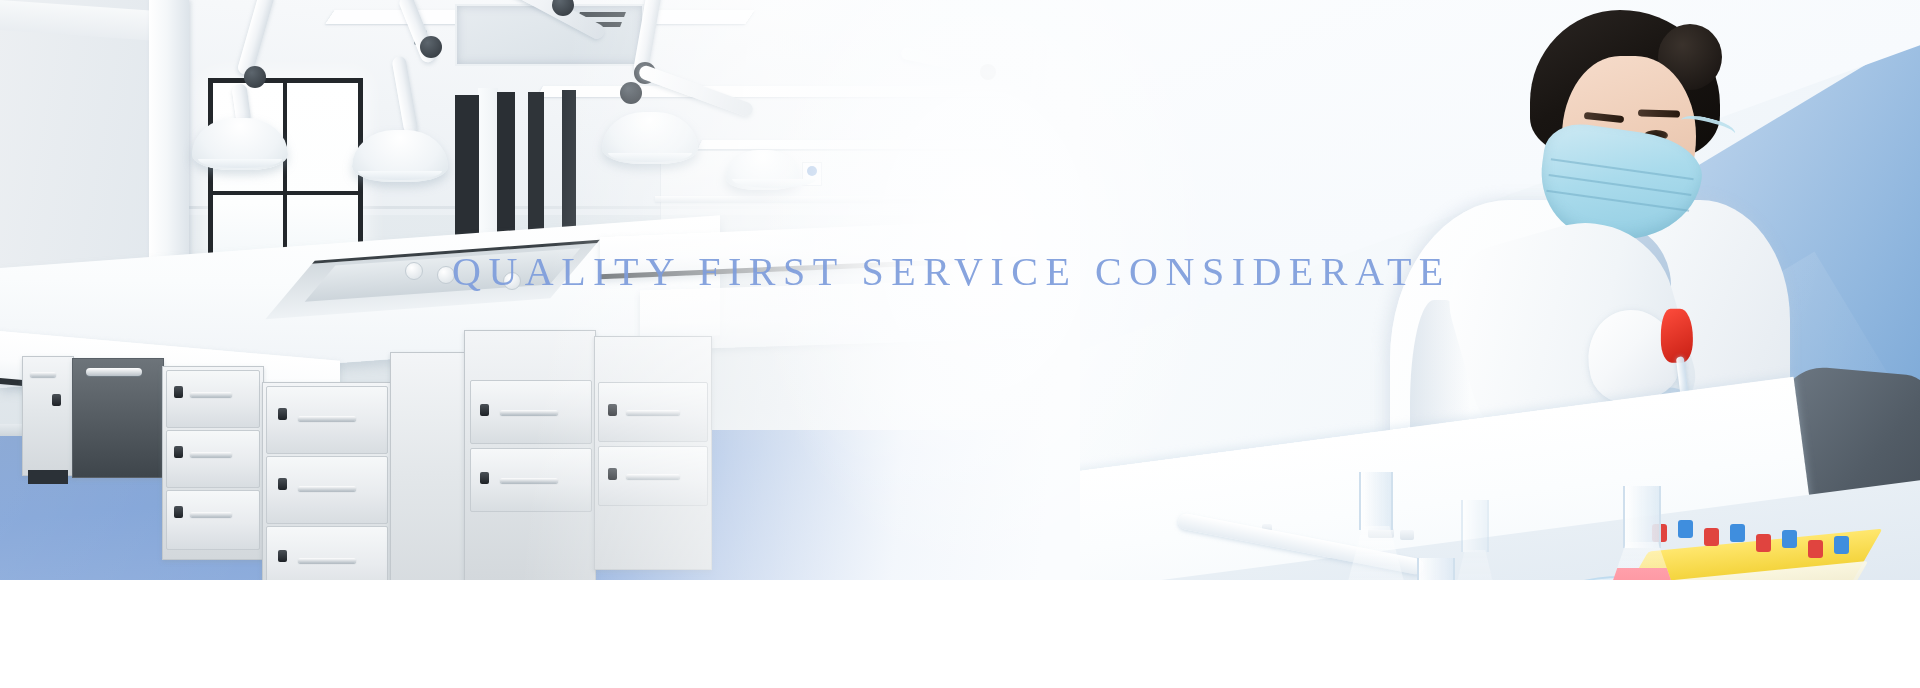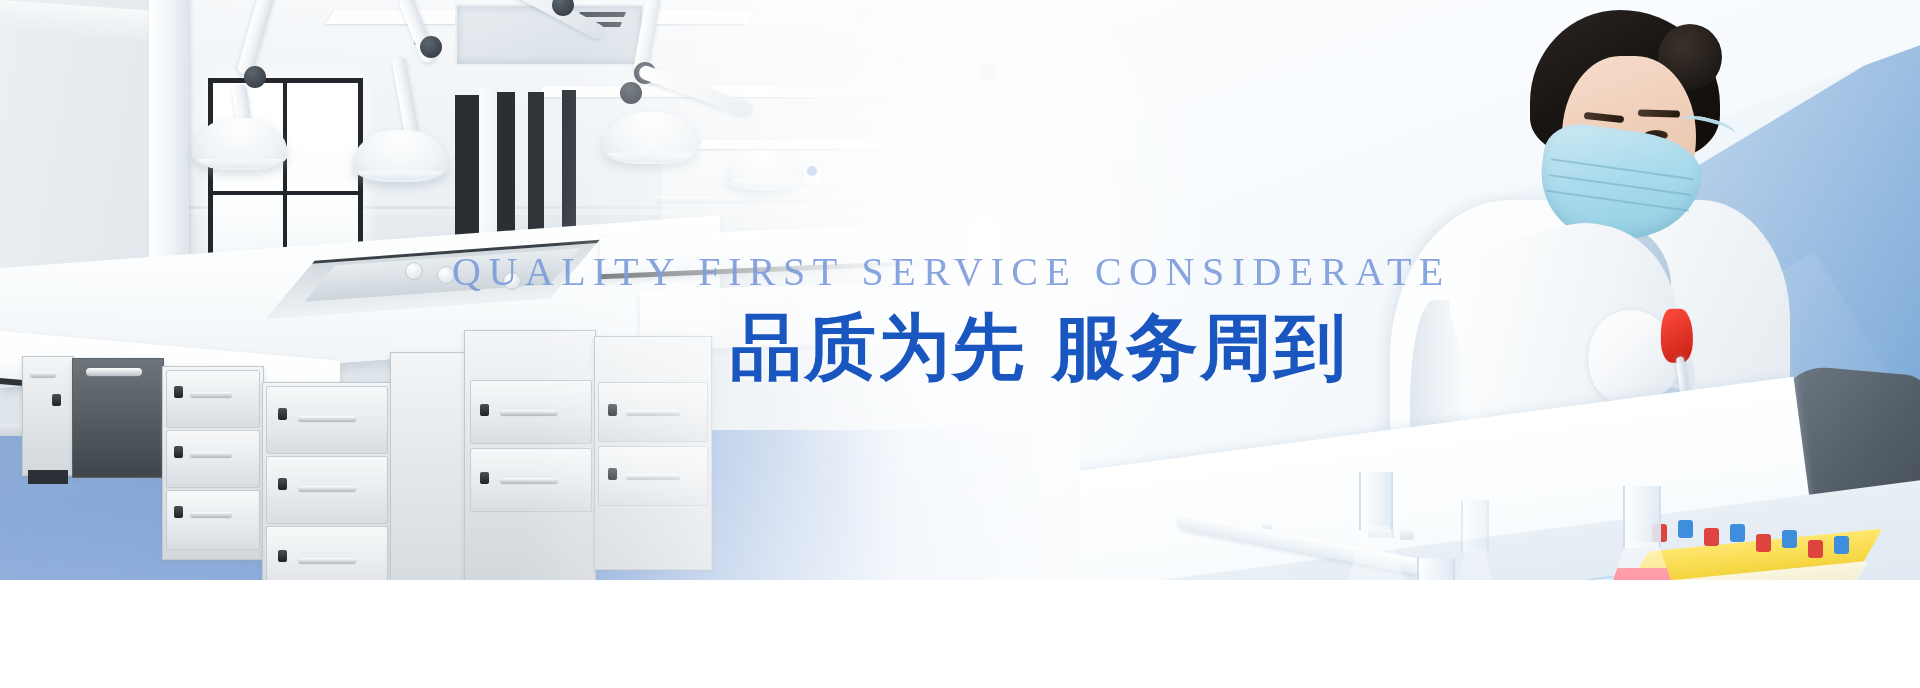--- a/index.html
+++ b/index.html
@@ -665,19 +665,16 @@
     <div class="body cone" style="height:144px;">
       <div class="liquid" style="height:118px;background:linear-gradient(180deg,#ffa0ab,#f4606f);"></div>
     </div>
   </div>
 
   <div class="center-glow"></div>
 
   <div class="copy">
     <div class="headline-en">QUALITY FIRST SERVICE CONSIDERATE</div>
 
-    <div class="headline-cn">
-      <span>品质为先</span><span class="gap"></span><span>服务周到</span>
-    </div>
 
   </div>
 
 </div>
 
 </body></html>

